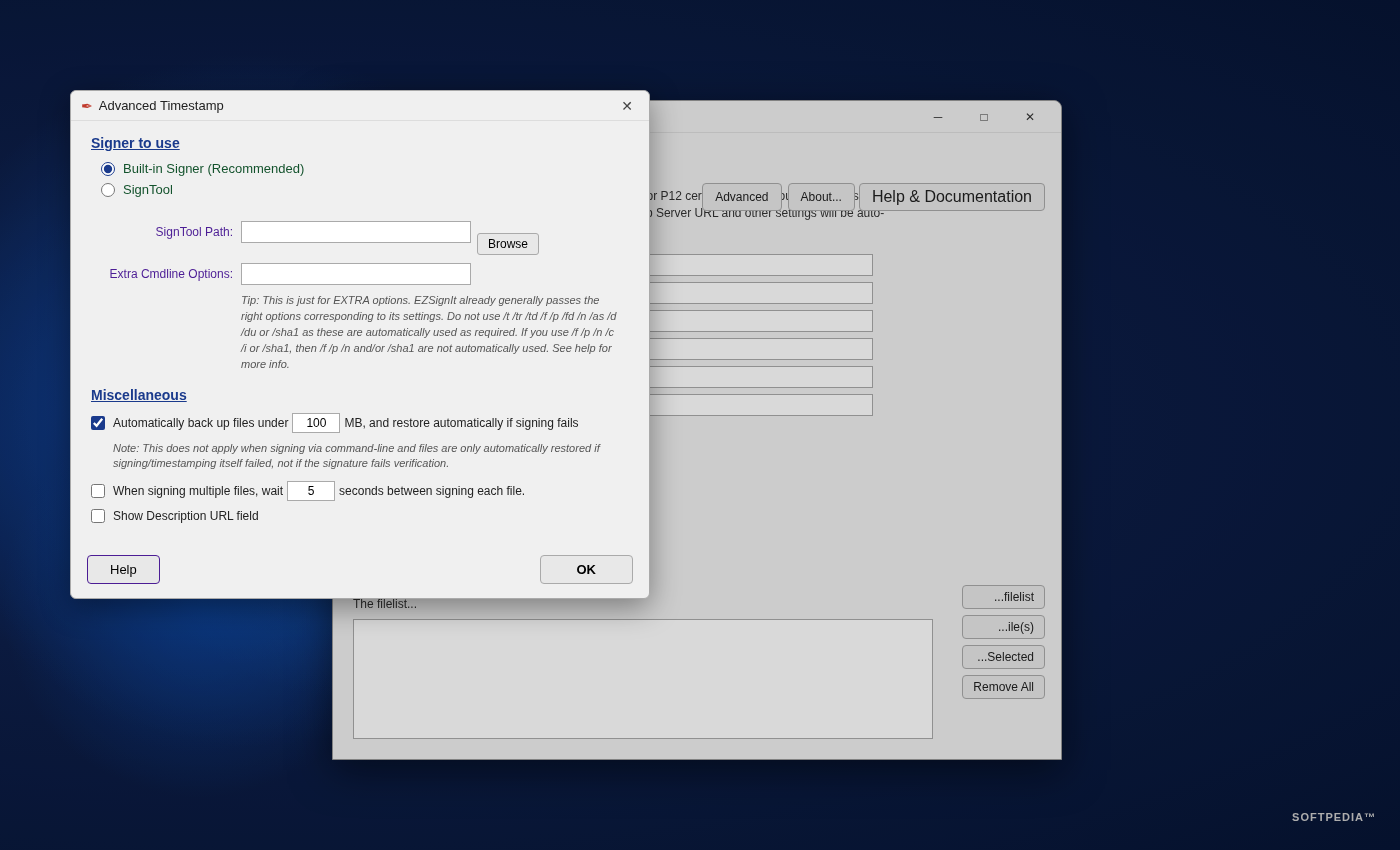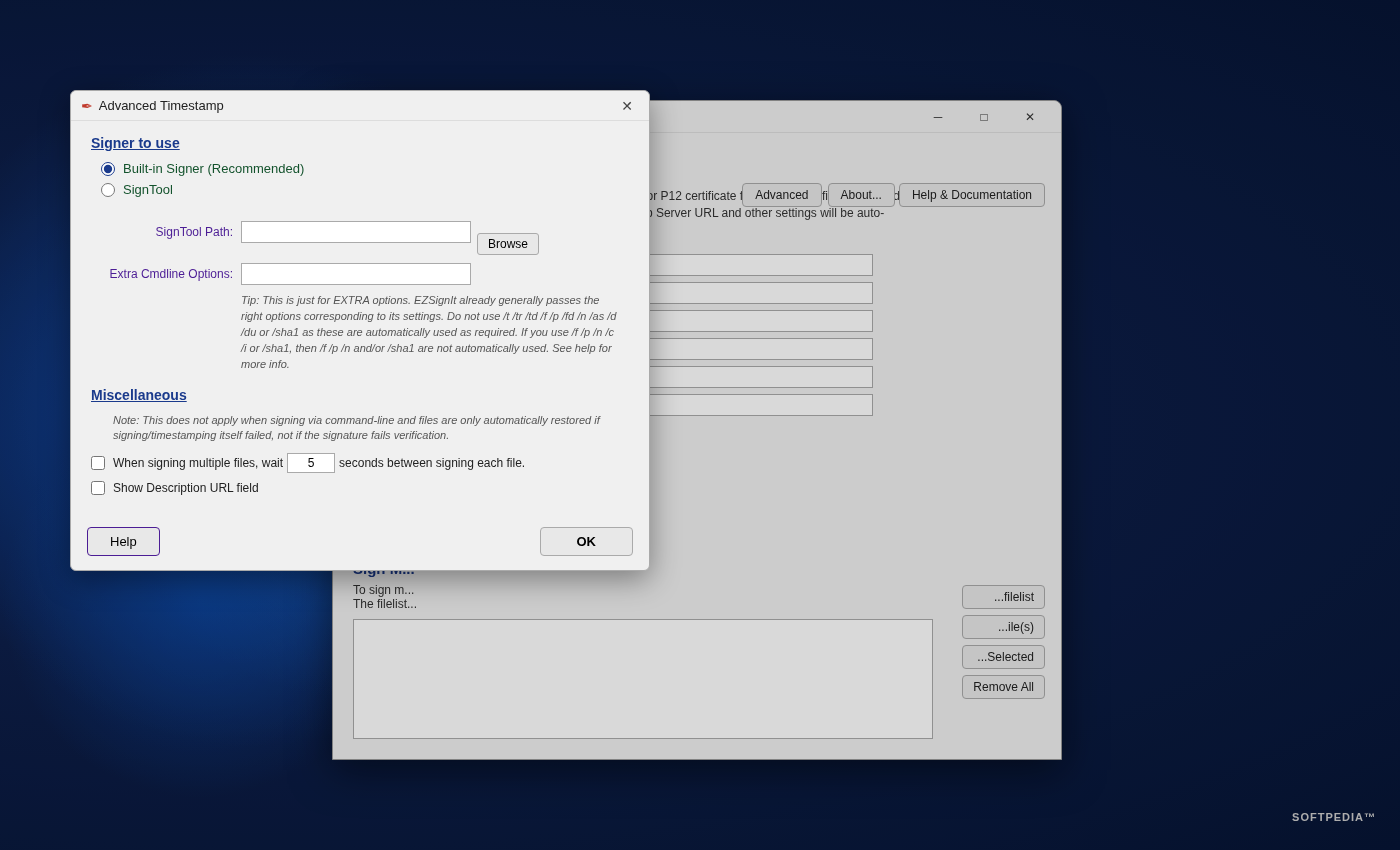--- a/index.html
+++ b/index.html
@@ -154,21 +154,21 @@
       font-size: 12px;
       cursor: pointer;
       color: #222;
     }
 
     .help-doc-btn {
       padding: 4px 12px;
       background: #e8e8e8;
       border: 1px solid #aaa;
       border-radius: 4px;
-      font-size: 12px;
+      font-size: 16px;
       cursor: pointer;
       color: #222;
       white-space: nowrap;
     }
 
     .section-title {
       font-size: 15px;
       font-weight: bold;
       color: #1a3a8c;
       margin-bottom: 6px;
@@ -582,20 +582,28 @@
       <div class="form-row">
         <span class="form-label">Extra Cmdline Options:</span>
         <input type="text" class="form-input" style="">
       </div>
 
       <div class="tip-text">Tip: This is just for EXTRA options. EZSignIt already generally passes the right options corresponding to its settings. Do not use /t /tr /td /f /p /fd /n /as /d /du or /sha1 as these are automatically used as required. If you use /f /p /n /c /i or /sha1, then /f /p /n and/or /sha1 are not automatically used. See help for more info.</div>
 
       <div class="misc-section">
         <div class="section-header">Miscellaneous</div>
 
+        <div class="checkbox-row">
+          <input type="checkbox" class="checkbox-input" checked="" style="">
+          <label class="checkbox-label">
+            <span>Automatically back up files under</span>
+            <input type="text" class="inline-input" value="100" style="">
+            <span>MB, and restore automatically if signing fails</span>
+          </label>
+        </div>
 
         <div class="note-text">Note: This does not apply when signing via command-line and files are only automatically restored if signing/timestamping itself failed, not if the signature fails verification.</div>
 
         <div class="checkbox-row">
           <input type="checkbox" class="checkbox-input" style="">
           <label class="checkbox-label">
             <span>When signing multiple files, wait</span>
             <input type="text" class="inline-input" value="5" style="">
             <span>seconds between signing each file.</span>
           </label>

